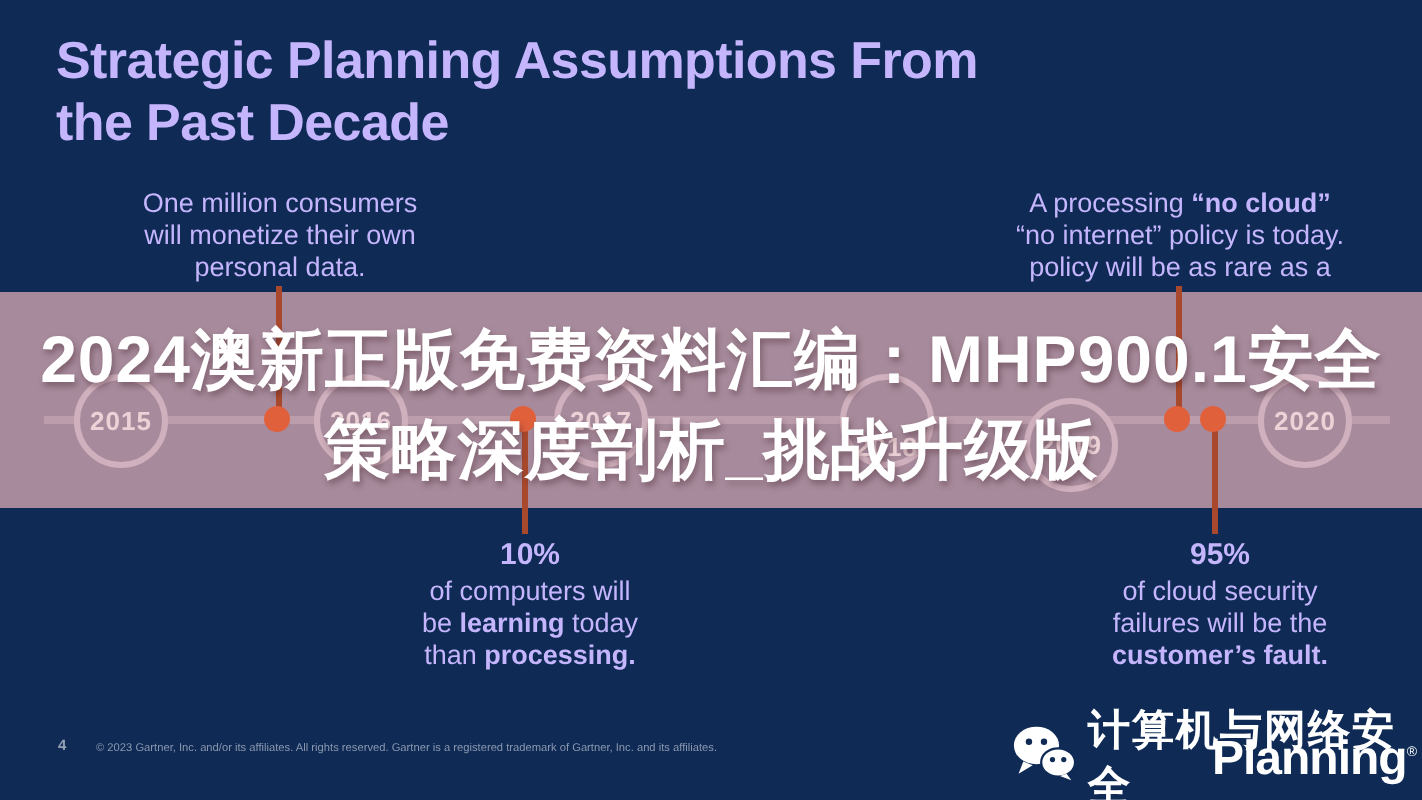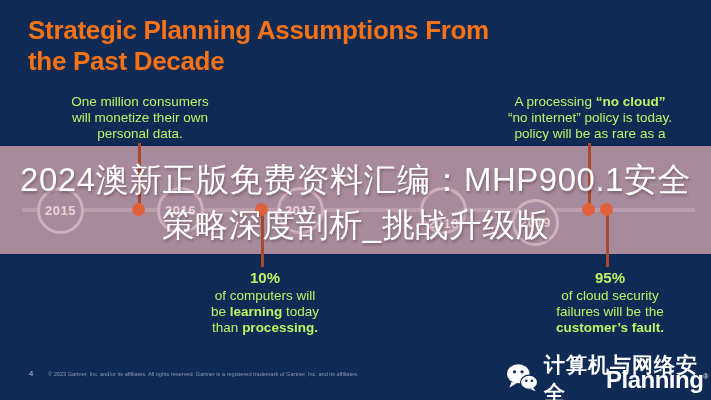--- a/index.html
+++ b/index.html
@@ -4,27 +4,27 @@
 <style>
   html,body { margin:0; padding:0; background:#000; }
   .slide {
     position:relative; width:711px; height:400px; overflow:hidden;
     background:#0e2a55;
     font-family:"Liberation Sans", sans-serif;
   }
   
   .title {
     position:absolute; left:28px; top:15px; width:520px;
-    color:#f97316; font-size:26px; font-weight:bold; line-height:1.18;
+    color:#c4b5fd; font-size:26px; font-weight:bold; line-height:1.18;
     letter-spacing:-0.3px;
   }
   
   .callout {
     position:absolute; width:210px; text-align:center;
-    color:#bef264; font-size:13.5px; line-height:1.18;
+    color:#c4b5fd; font-size:13.5px; line-height:1.18;
   }
   .callout .stat { font-size:15px; font-weight:bold; margin-bottom:1px; }
   .callout b { font-weight:bold; }
   #co-tl { left:35px;  top:94px; }
   #co-tr { left:485px; top:94px; }
   #co-bl { left:160px; top:269px; }
   #co-br { left:505px; top:269px; }
   
   .vline { position:absolute; width:3px; background:#a8492d; z-index:4; }
   #vl1 { left:138px; top:143px; height:66px; }
@@ -51,21 +51,21 @@
     display:flex; align-items:center; justify-content:center;
   }
   .year-circle span {
     color:#ecd2d7; font-size:13px; font-weight:bold; letter-spacing:0.5px;
   }
   #yc0 { left:37px;text-align:center; }  #yc1 { left:157px; } #yc2 { left:277px; }
   #yc3 { left:420px;align-items:flex-end; } #yc4 { left:512px;margin-top:12px; } #yc5 { left:629px; }
   
   .banner-text {
     position:absolute; left:0; top:157px; width:711px; z-index:6;
-    text-align:center; color:#ffffff; font-size:33px; font-weight:normal;
+    text-align:center; color:#ffffff; font-size:33px; font-weight:bold;
     line-height:45px; letter-spacing:0.5px;
     text-shadow:1px 2px 3px rgba(60,25,35,0.4);
   }
   
   .page-num {
     position:absolute; left:29px; top:369px; color:#93a0b6;
     font-size:10px; font-weight:bold; transform:scale(0.75); transform-origin:0 0;
   }
   .copyright {
     position:absolute; left:48px; top:371px; color:#8b98af;
@@ -121,20 +121,23 @@
     </div>
   <div class="year-circle" id="yc2">
       <span>2017</span>
     </div>
   <div class="year-circle" id="yc3">
       <span>2018</span>
     </div>
   <div class="year-circle" id="yc4">
       <span>2019</span>
     </div>
+  <div class="year-circle" id="yc5">
+      <span>2020</span>
+    </div>
 
   <div class="dot" id="dot1"></div>
   <div class="dot" id="dot2"></div>
   <div class="dot" id="dot3"></div>
   <div class="dot" id="dot4"></div>
 
   <div class="banner-text">
     <div>2024澳新正版免费资料汇编：MHP900.1安全</div>
     <div>策略深度剖析_挑战升级版</div>
   </div>

